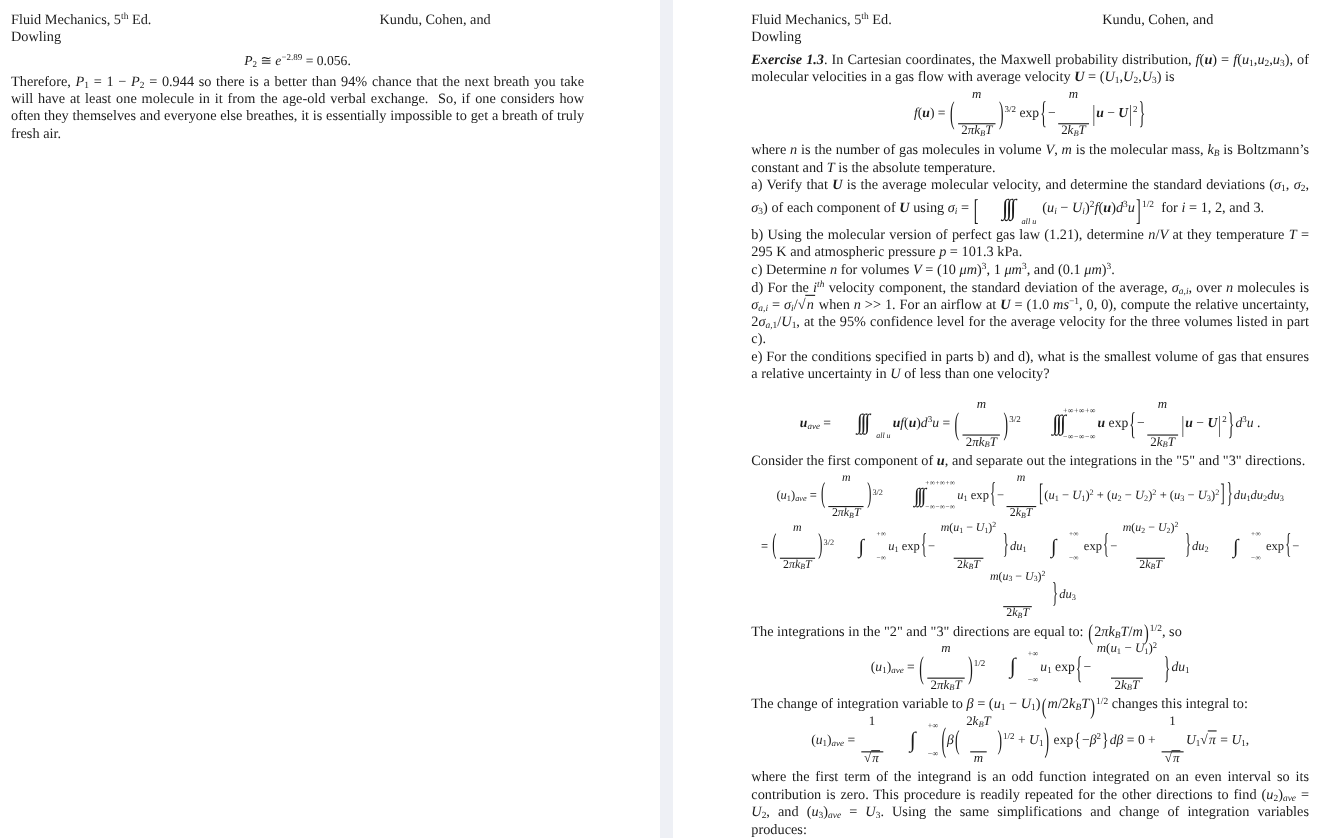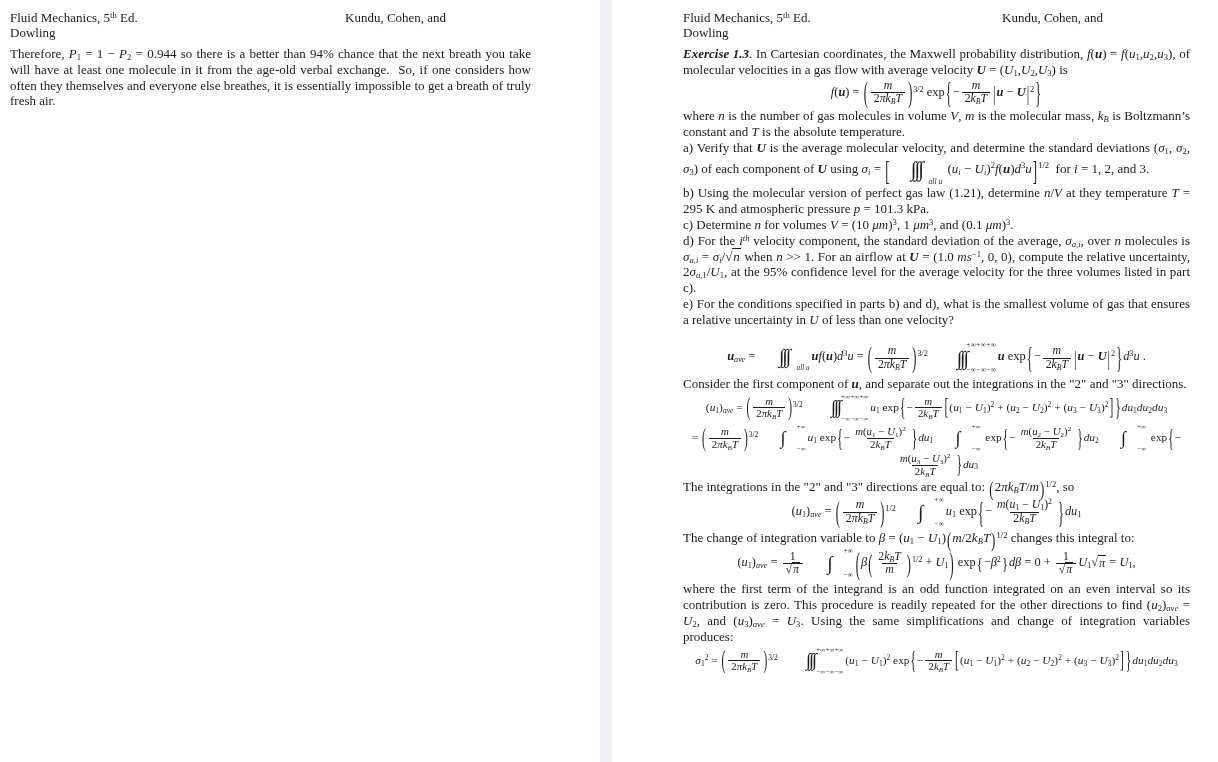--- a/index.html
+++ b/index.html
@@ -29,41 +29,42 @@
   .gap{height:13px;}
 
   
   .mt{white-space:pre-wrap;}
   .mi{font-style:italic;}
   .mb{font-weight:bold;font-style:italic;}
   .msup{font-size:0.66em;vertical-align:0.52em;line-height:0;font-family:Liberation Serif, serif;}
   .msub{font-size:0.66em;vertical-align:-0.22em;line-height:0;}
   .mfrac{display:inline-flex;flex-direction:column;align-items:center;vertical-align:middle;margin:0 2px;line-height:1.08;font-size:0.95em;}
   .mnum,.mden{display:block;padding:0 3px;text-align:center;}
-  .mden{border-top:1px solid #1b1b1b;}
+  .mden{border-top:1px solid #1b1b1b;margin-top:20px;}
   .mdelim{display:inline-block;vertical-align:middle;line-height:1;margin:0 1px;}
   .mop{display:inline-flex;flex-direction:column;align-items:center;vertical-align:middle;line-height:1;margin:0 2px;}
   .mopsym{font-size:1.6em;line-height:0.85;letter-spacing:-2px;padding-right:2px;}
   .mlim{font-size:0.58em;line-height:1;min-height:0.62em;font-style:italic;padding-left:36px;}
   .msqrt{white-space:nowrap;}
   .msqb{border-top:1px solid #1b1b1b;padding:0 1px;}
 </style>
 </head>
 <body style="color: rgb(27, 27, 27);">
 
 <div class="spread">
 
   <div class="page page-left">
     <div class="hdr-block" style="left:10px;">
       <div><span class="mt">Fluid Mechanics, 5</span><span class="msup"><span class="mt">th</span></span><span class="mt"> Ed.</span></div>
       <div>Dowling</div>
     </div>
     <div class="hdr-right" style="left:345px;">Kundu, Cohen, and</div>
 
     <div class="content content-left">
+      <div class="eq"><span class="mi">P</span><span class="msub"><span class="mt">2</span></span><span class="mt"> ≅ </span><span class="mi">e</span><span class="msup"><span class="mt">−2.89</span></span><span class="mt"> = 0.056.</span></div>
       <div class="para"><span class="mt">Therefore, </span><span class="mi">P</span><span class="msub"><span class="mt">1</span></span><span class="mt"> = 1 − </span><span class="mi">P</span><span class="msub"><span class="mt">2</span></span><span class="mt"> = 0.944 so there is a better than 94% chance that the next breath you take will have at least one molecule in it from the age-old verbal exchange.  So, if one considers how often they themselves and everyone else breathes, it is essentially impossible to get a breath of truly fresh air.</span></div>
     </div>
   </div>
 
   <div class="gutter" style="background: rgb(238, 240, 245);"></div>
 
   <div class="page page-right">
     <div class="hdr-block" style="left:71px;">
       <div><span class="mt">Fluid Mechanics, 5</span><span class="msup"><span class="mt">th</span></span><span class="mt"> Ed.</span></div>
       <div>Dowling</div>
@@ -100,21 +101,21 @@
             <span class="mnum"><span class="mi">m</span></span>
             <span class="mden"><span class="mt">2</span><span class="mi">π</span><span class="mi">k</span><span class="msub"><span class="mi">B</span></span><span class="mi">T</span></span>
           </span><span class="mdelim" style="transform: scaleY(2.3);">)</span><span class="msup"><span class="mt">3/2</span></span><span class="mop">
             <span class="mlim">+∞+∞+∞</span>
             <span class="mopsym">∫∫∫</span>
             <span class="mlim">−∞−∞−∞</span>
           </span><span class="mb">u</span><span class="mt"> exp</span><span class="mdelim" style="transform: scaleY(2.3);">{</span><span class="mt">−</span><span class="mfrac">
             <span class="mnum"><span class="mi">m</span></span>
             <span class="mden"><span class="mt">2</span><span class="mi">k</span><span class="msub"><span class="mi">B</span></span><span class="mi">T</span></span>
           </span><span class="mdelim" style="transform: scaleY(1.7);">|</span><span class="mb">u</span><span class="mt"> − </span><span class="mb">U</span><span class="mdelim" style="transform: scaleY(1.7);">|</span><span class="msup"><span class="mt">2</span></span><span class="mdelim" style="transform: scaleY(2.3);">}</span><span class="mi">d</span><span class="msup"><span class="mt">3</span></span><span class="mi">u</span><span class="mt"> .</span></div>
-      <div class="para"><span class="mt">Consider the first component of </span><span class="mb">u</span><span class="mt">, and separate out the integrations in the "2" and "3" directions.</span></div>
+      <div class="para"><span class="mt">Consider the first component of </span><span class="mb">u</span><span class="mt">, and separate out the integrations in the "5" and "3" directions.</span></div>
       <div class="eq eq-wide"><span class="mt">(</span><span class="mi">u</span><span class="msub"><span class="mt">1</span></span><span class="mt">)</span><span class="msub"><span class="mi">ave</span></span><span class="mt"> = </span><span class="mdelim" style="transform: scaleY(2.3);">(</span><span class="mfrac">
             <span class="mnum"><span class="mi">m</span></span>
             <span class="mden"><span class="mt">2</span><span class="mi">π</span><span class="mi">k</span><span class="msub"><span class="mi">B</span></span><span class="mi">T</span></span>
           </span><span class="mdelim" style="transform: scaleY(2.3);">)</span><span class="msup"><span class="mt">3/2</span></span><span class="mop">
             <span class="mlim">+∞+∞+∞</span>
             <span class="mopsym">∫∫∫</span>
             <span class="mlim">−∞−∞−∞</span>
           </span><span class="mi">u</span><span class="msub"><span class="mt">1</span></span><span class="mt"> exp</span><span class="mdelim" style="transform: scaleY(2.3);">{</span><span class="mt">−</span><span class="mfrac">
             <span class="mnum"><span class="mi">m</span></span>
             <span class="mden"><span class="mt">2</span><span class="mi">k</span><span class="msub"><span class="mi">B</span></span><span class="mi">T</span></span>

